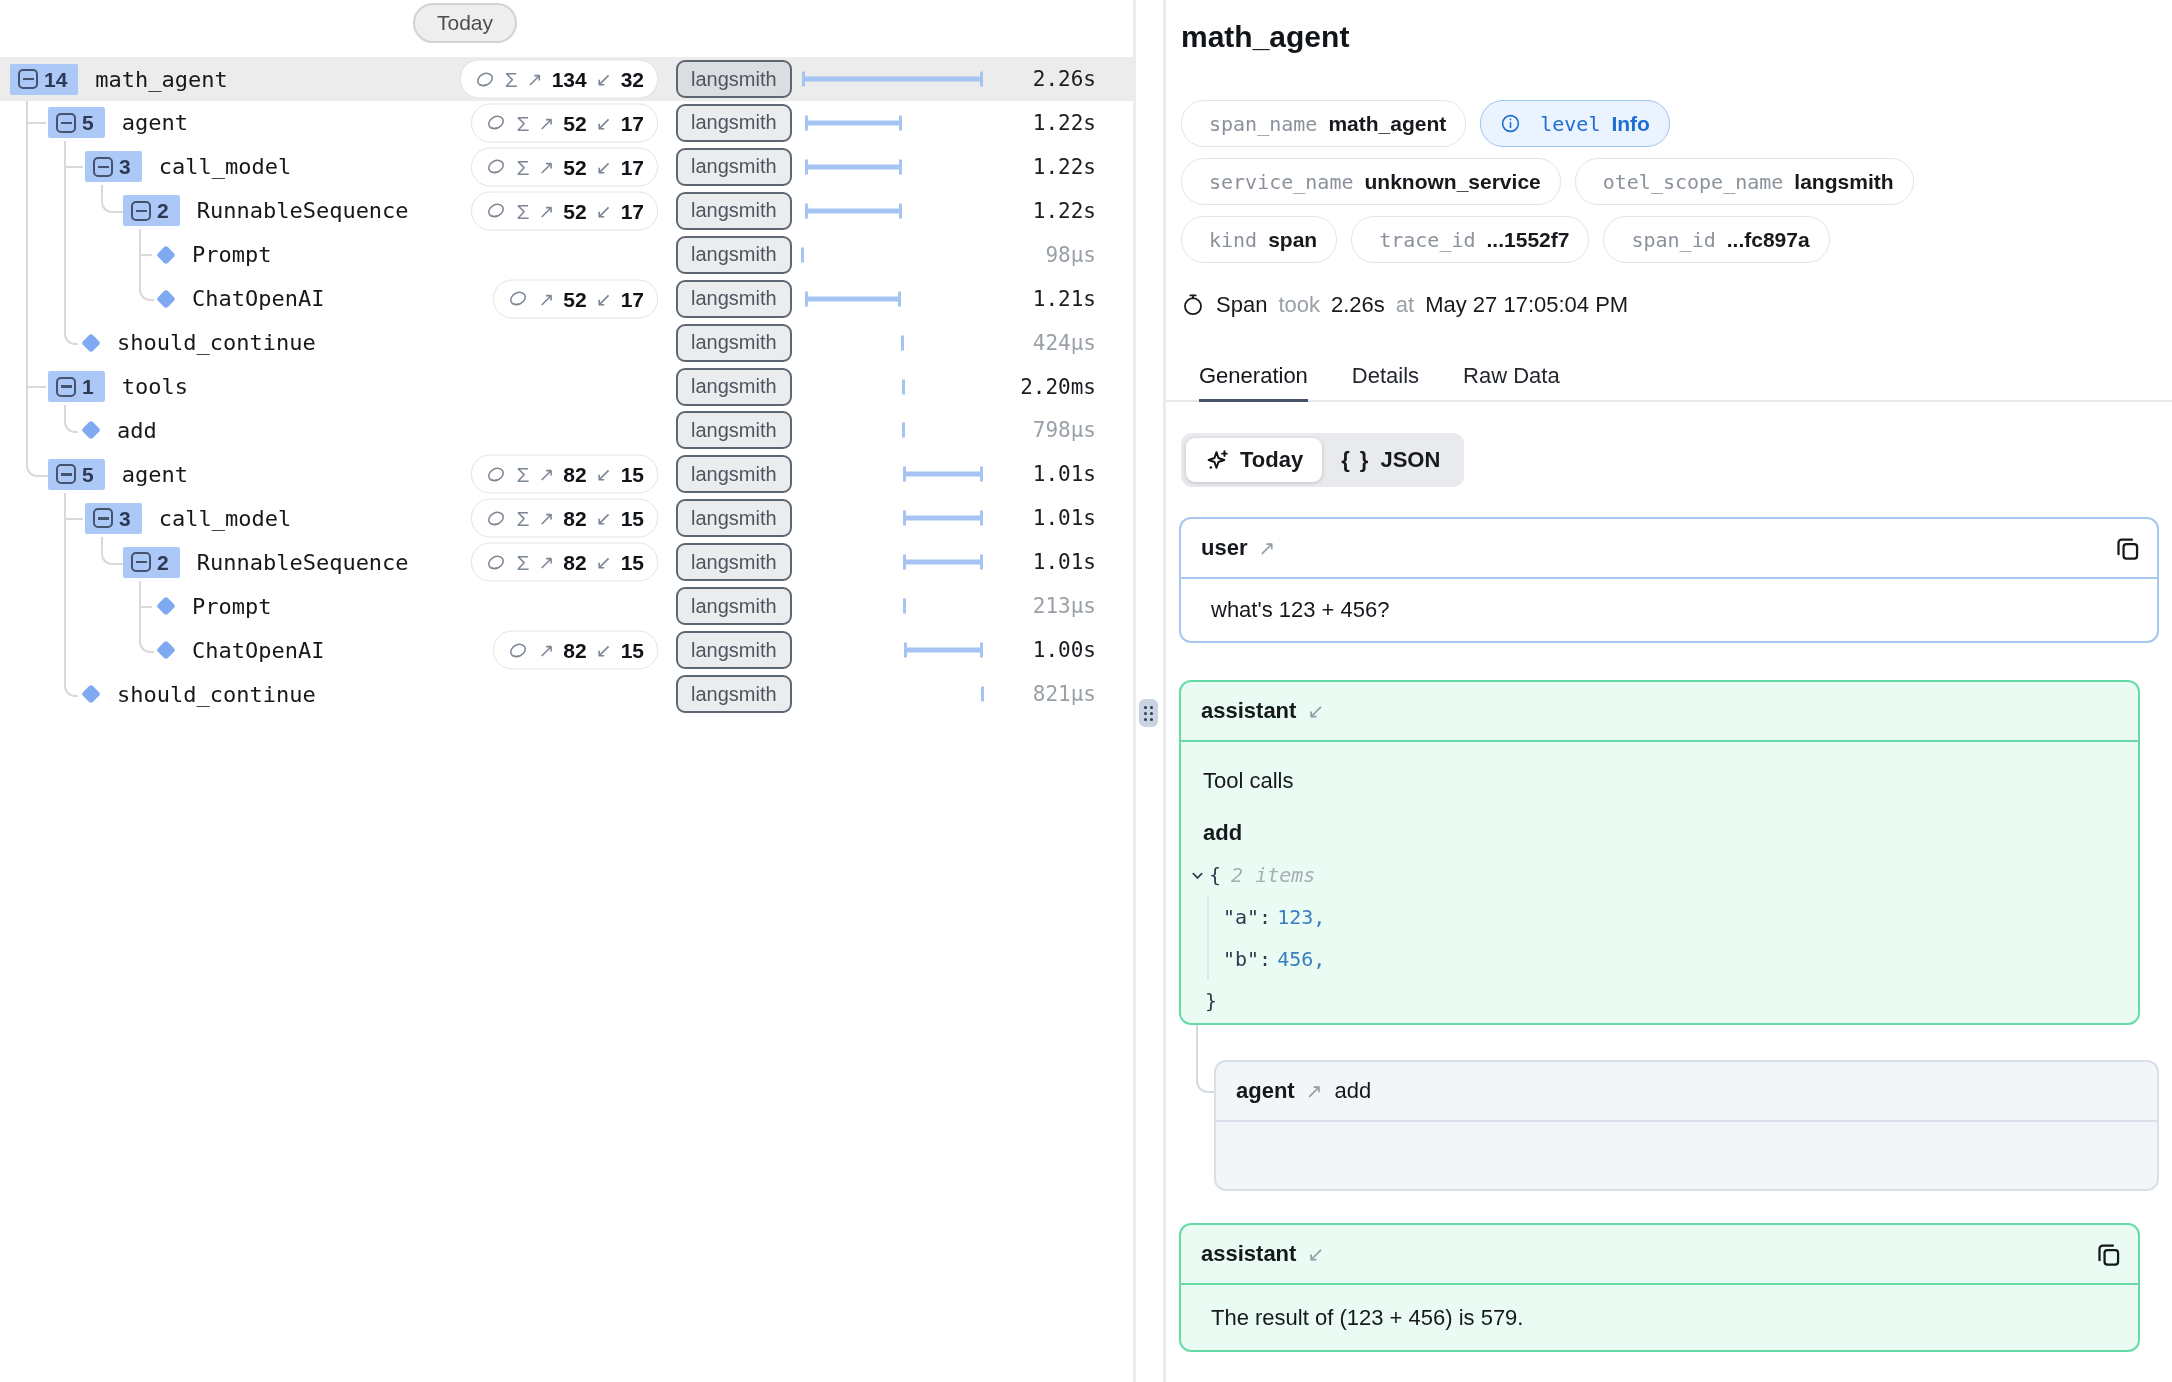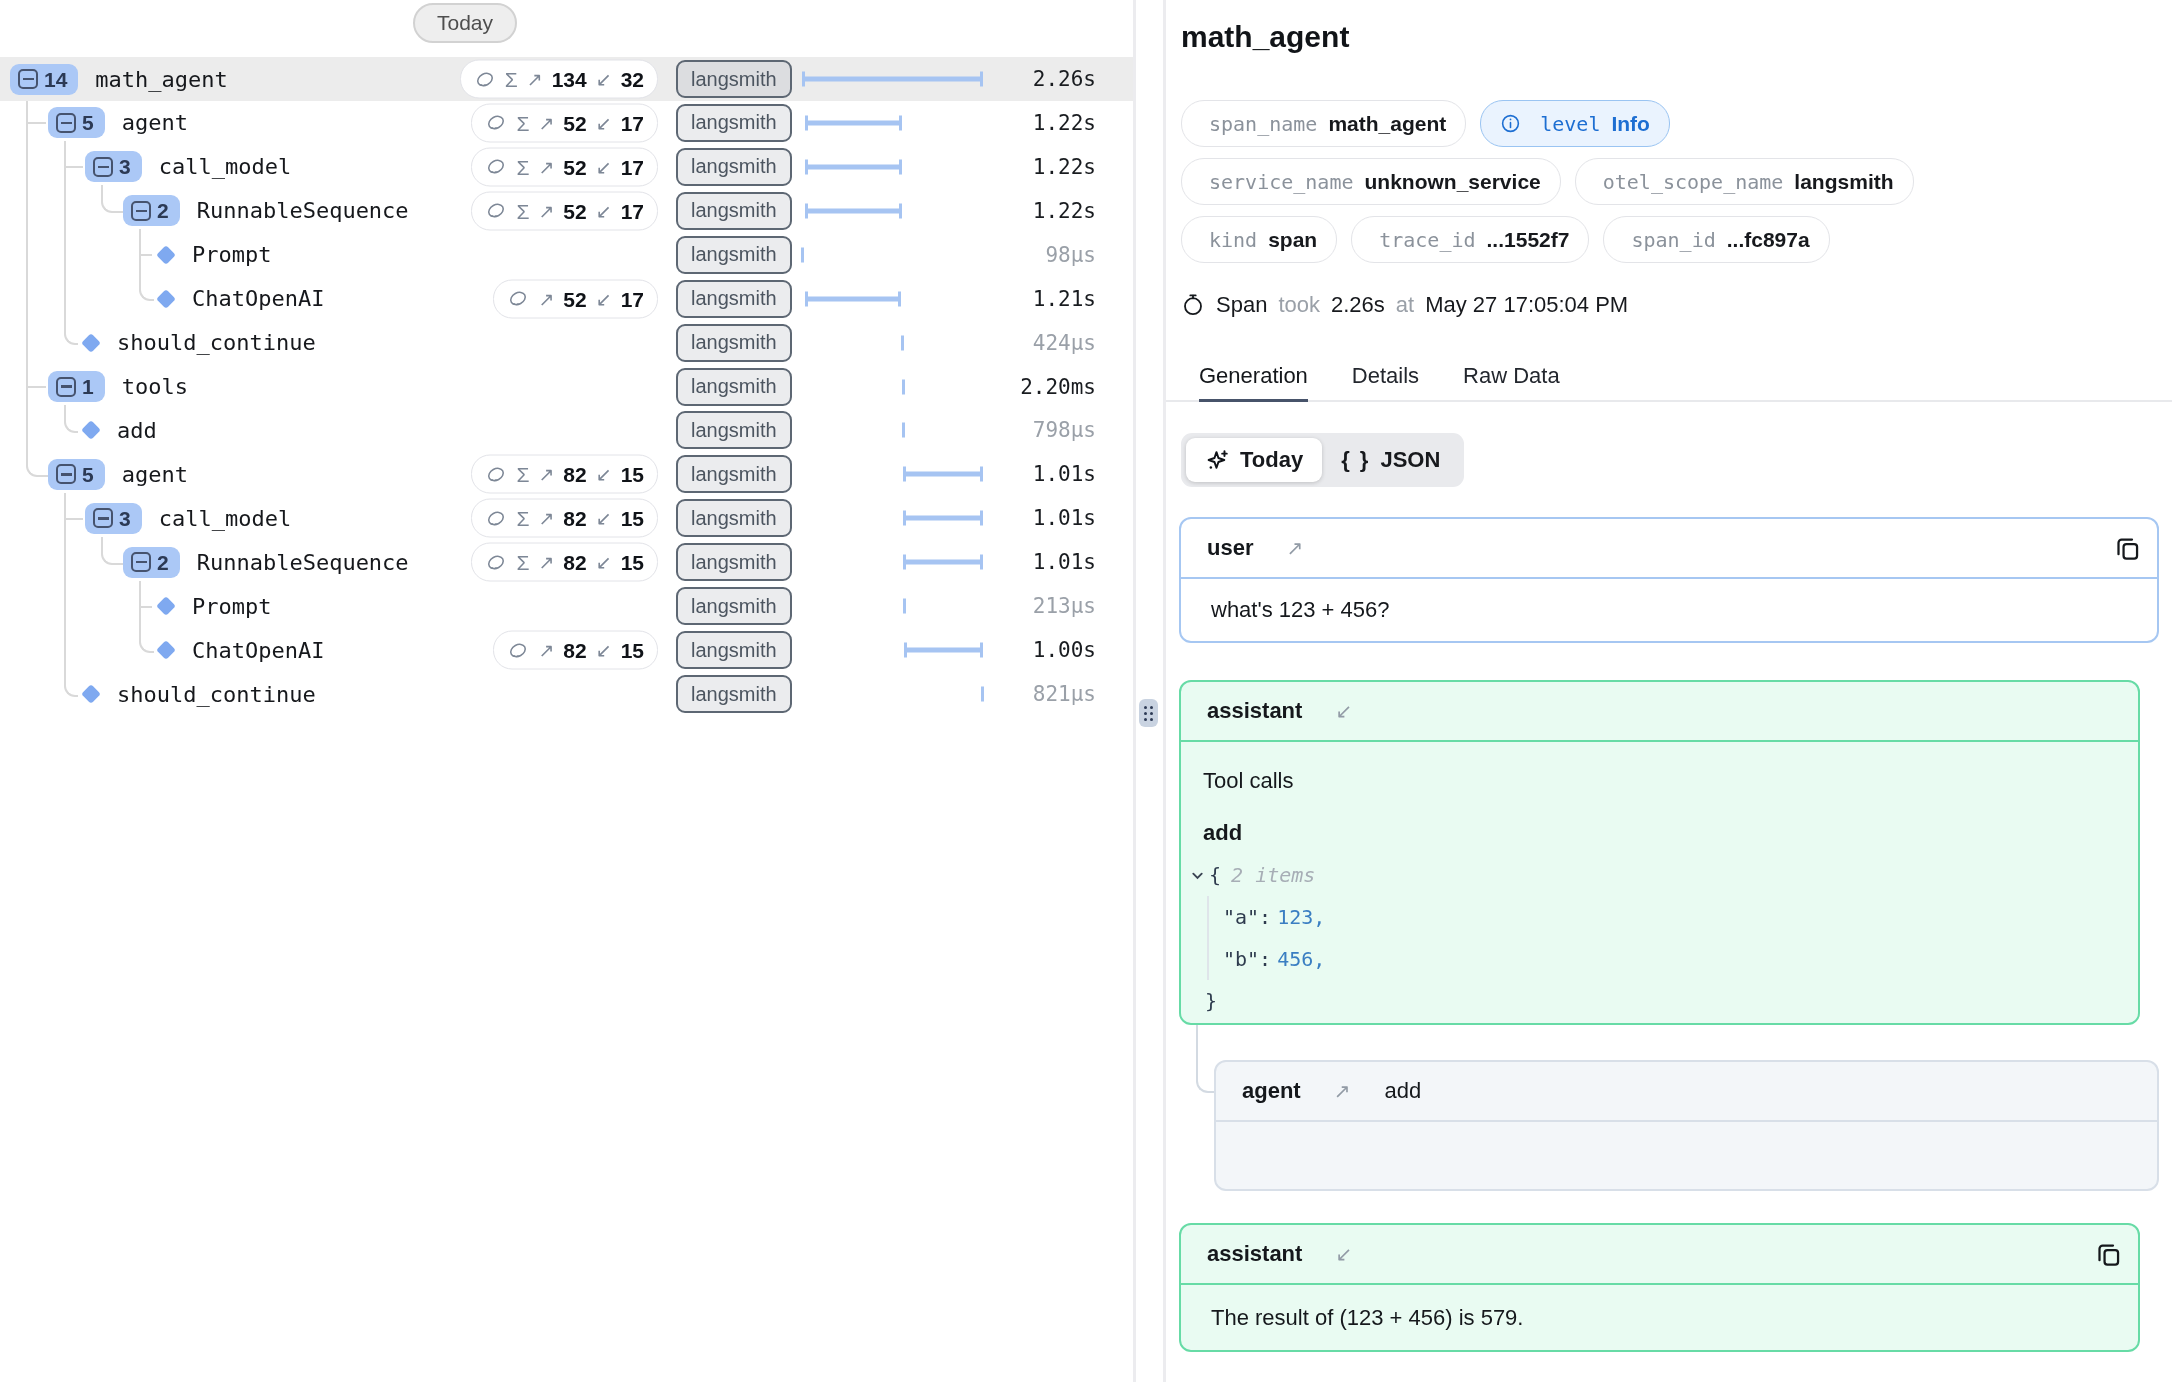--- a/index.html
+++ b/index.html
@@ -7,21 +7,21 @@
   .app{position:relative;width:2172px;height:1382px;}
 
   
   .left-panel{position:absolute;left:0;top:0;width:1134px;height:1382px;background:#fff;}
   .today-pill{position:absolute;left:413px;top:3px;height:36px;padding:0 22px;display:flex;align-items:center;
     background:#eeeeee;border:2px solid #d2d2d2;border-radius:20px;font-size:21px;color:#4e4e4e;}
   .tree{position:absolute;left:0;top:0;right:0;bottom:0;}
   .tree-row{position:absolute;left:0;width:1134px;height:44px;display:flex;align-items:center;}
   .tree-row.selected{background:#ececec;}
   .row-left{display:flex;align-items:center;height:100%;}
-  .count-badge{display:inline-flex;align-items:center;gap:6px;background:#abc8f6;border-radius:9px;
+  .count-badge{display:inline-flex;align-items:center;gap:6px;background:#abc8f6;border-radius:2px;
     padding:5px 11px 5px 8px;}
   .minus-icon{width:16px;height:16px;border:2.4px solid #46536e;border-radius:5px;position:relative;flex:0 0 auto;}
   .minus-icon::after{content:"";position:absolute;left:2.5px;right:2.5px;top:50%;height:2.4px;margin-top:-1.2px;background:#46536e;}
   .count-num{font-size:21px;font-weight:700;color:#2c3a55;line-height:1;}
   .diamond-wrap{width:18px;height:18px;display:flex;align-items:center;justify-content:center;flex:0 0 auto;}
   .diamond{width:14px;height:14px;background:#7fa9f0;border-radius:3px;transform:rotate(45deg);}
   .row-label{font-family:"DejaVu Sans Mono",monospace;font-size:22px;color:#16181c;margin-left:17px;white-space:nowrap;}
   .token-pill{position:absolute;right:476px;top:50%;transform:translateY(-50%);height:37px;display:flex;align-items:center;
     gap:9px;background:#fff;border:1.5px solid #e2e3e8;border-radius:19px;padding:0 13px;}
   .sigma{color:#7d8796;font-size:21px;line-height:1;}
@@ -64,21 +64,21 @@
   .tab{font-size:22px;color:#23272e;display:flex;align-items:center;border-bottom:3px solid transparent;margin-bottom:-2px;cursor:pointer;}
   .tab.active{border-color:#47536a;color:#14171b;}
   .view-toggle{position:absolute;left:15px;top:433px;display:inline-flex;align-items:center;background:#e9eaed;
     border-radius:11px;padding:5px;}
   .toggle-opt{display:flex;align-items:center;gap:10px;font-size:22px;font-weight:700;color:#17191d;
     padding:9px 19px;border-radius:9px;cursor:pointer;}
   .toggle-opt.active{background:#fff;box-shadow:0 1px 4px rgba(0,0,0,.18);}
   .json-glyph{font-weight:700;letter-spacing:2px;}
 
   .card{position:absolute;border-radius:12px;border:2px solid;box-sizing:border-box;}
-  .card-header{height:58px;display:flex;align-items:center;padding:0 26px;border-bottom:2px solid;position:relative;gap:22px;}
+  .card-header{height:58px;display:flex;align-items:center;padding:0 20px;border-bottom:2px solid;position:relative;}
   .role-name{font-size:22px;font-weight:700;color:#15181c;}
   .dir-arrow{margin-left:11px;color:#929ba6;font-size:20px;}
   .tool-name-header{margin-left:12px;font-size:22px;color:#15181c;}
   .card.blue{border-color:#a6c7f2;background:#fff;}
   .card.blue .card-header{border-color:#a6c7f2;}
   .card.green{border-color:#67dba6;background:#e9fbf2;}
   .card.green .card-header{border-color:#67dba6;}
   .card.gray{border-color:#d8dfe8;background:#f3f6f9;}
   .card.gray .card-header{border-color:#d8dfe8;}
   .card-body{font-size:22px;color:#15181c;}

